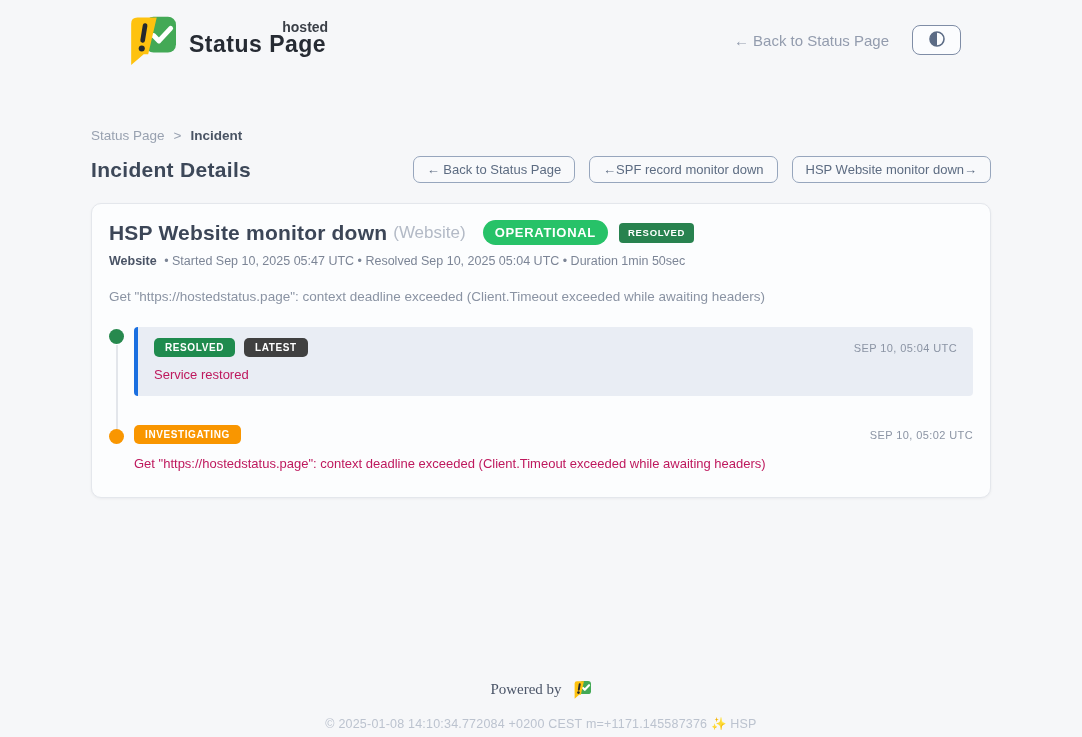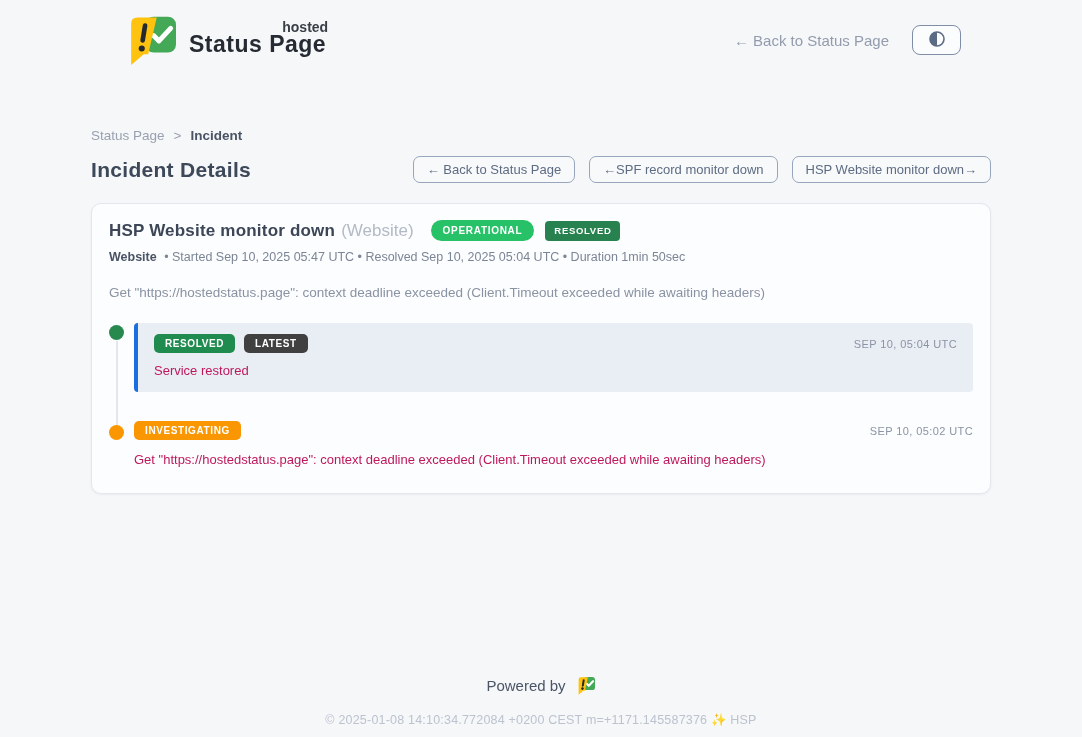--- a/index.html
+++ b/index.html
@@ -37,24 +37,24 @@
   .title-row { margin-top: 13px; display: flex; justify-content: space-between; align-items: center; }
   .page-title { font-size: 21px; font-weight: 700; color: #3d4859; margin: 0; letter-spacing: 0.3px; }
   .nav-buttons { display: flex; gap: 14px; }
   .nav-btn { font-family: inherit; font-size: 13px; color: #5d6c82; background: #f8f9fb;
              border: 1px solid #97a6bd; border-radius: 7px; padding: 5px 13px; cursor: pointer; }
 
   
   .card { margin-top: 20px; background: #fcfdfe; border: 1px solid #e4e7ec; border-radius: 10px;
           padding: 16px 17px 26px; box-shadow: 0 1px 3px rgba(16,24,40,.05); }
   .card-title-row { display: flex; align-items: center; }
-  .incident-title { font-size: 17px; font-weight: 700; color: #3c4657; margin: 0; letter-spacing: 0.2px; }
+  .incident-title { font-size: 21px; font-weight: 700; color: #3c4657; margin: 0; letter-spacing: 0.2px; }
   .incident-component { font-size: 17px; color: #b3bac6; margin-left: 6px; }
   .badge { color: #fff; font-weight: 700; display: inline-block; }
-  .badge-operational { background: #27c268; font-size: 10px; letter-spacing: 0.7px;
+  .badge-operational { background: #27c268; font-size: 13px; letter-spacing: 0.7px;
                        padding: 5px 12px; border-radius: 999px; margin-left: 17px; }
   .badge-resolved-hdr { background: #28824f; font-size: 9.5px; letter-spacing: 0.7px;
                         padding: 4.5px 9px; border-radius: 4px; margin-left: 11px; }
   .meta { margin-top: 9px; font-size: 12.5px; color: #7c8596; }
   .meta-component { font-weight: 700; color: #4a5466; }
   .meta-rest { margin-left: 4px; }
   .description { margin-top: 21px; font-size: 13.5px; color: #8a93a3; }
 
   
   .timeline { position: relative; margin-top: 23px; }
@@ -72,21 +72,21 @@
   .badge-tl { font-size: 10px; letter-spacing: 0.6px; padding: 4px 11px; border-radius: 5px; }
   .badge-tl-resolved { background: #1f8b4e; }
   .badge-tl-latest { background: #404040; }
   .badge-tl-investigating { background: #f99600; }
   .entry-timestamp { font-size: 11px; font-weight: 500; color: #8b94a4; letter-spacing: 0.4px; }
   .entry-message { margin-top: 10px; font-size: 13px; color: #be185d; }
   .entry-investigating .entry-message { margin-top: 12px; }
 
   
   .footer { margin-top: 182px; text-align: center; }
-  .powered { font-size: 15px; color: #4b5568; display: inline-flex; align-items: center; gap: 9px; }
+  .powered { font-size: 15px; color: #4b5568; display: inline-flex; align-items: center; gap: 9px; font-family: Liberation Serif, serif; }
   .powered svg { display: block; }
   .copyright { margin-top: 17px; font-size: 12.5px; color: #bcc3cf; letter-spacing: 0.2px; }
 </style>
 </head>
 <body>
 
 <div class="header">
   <div class="logo">
     <span>
       <svg width="58" height="52" viewBox="0 0 64 58">

